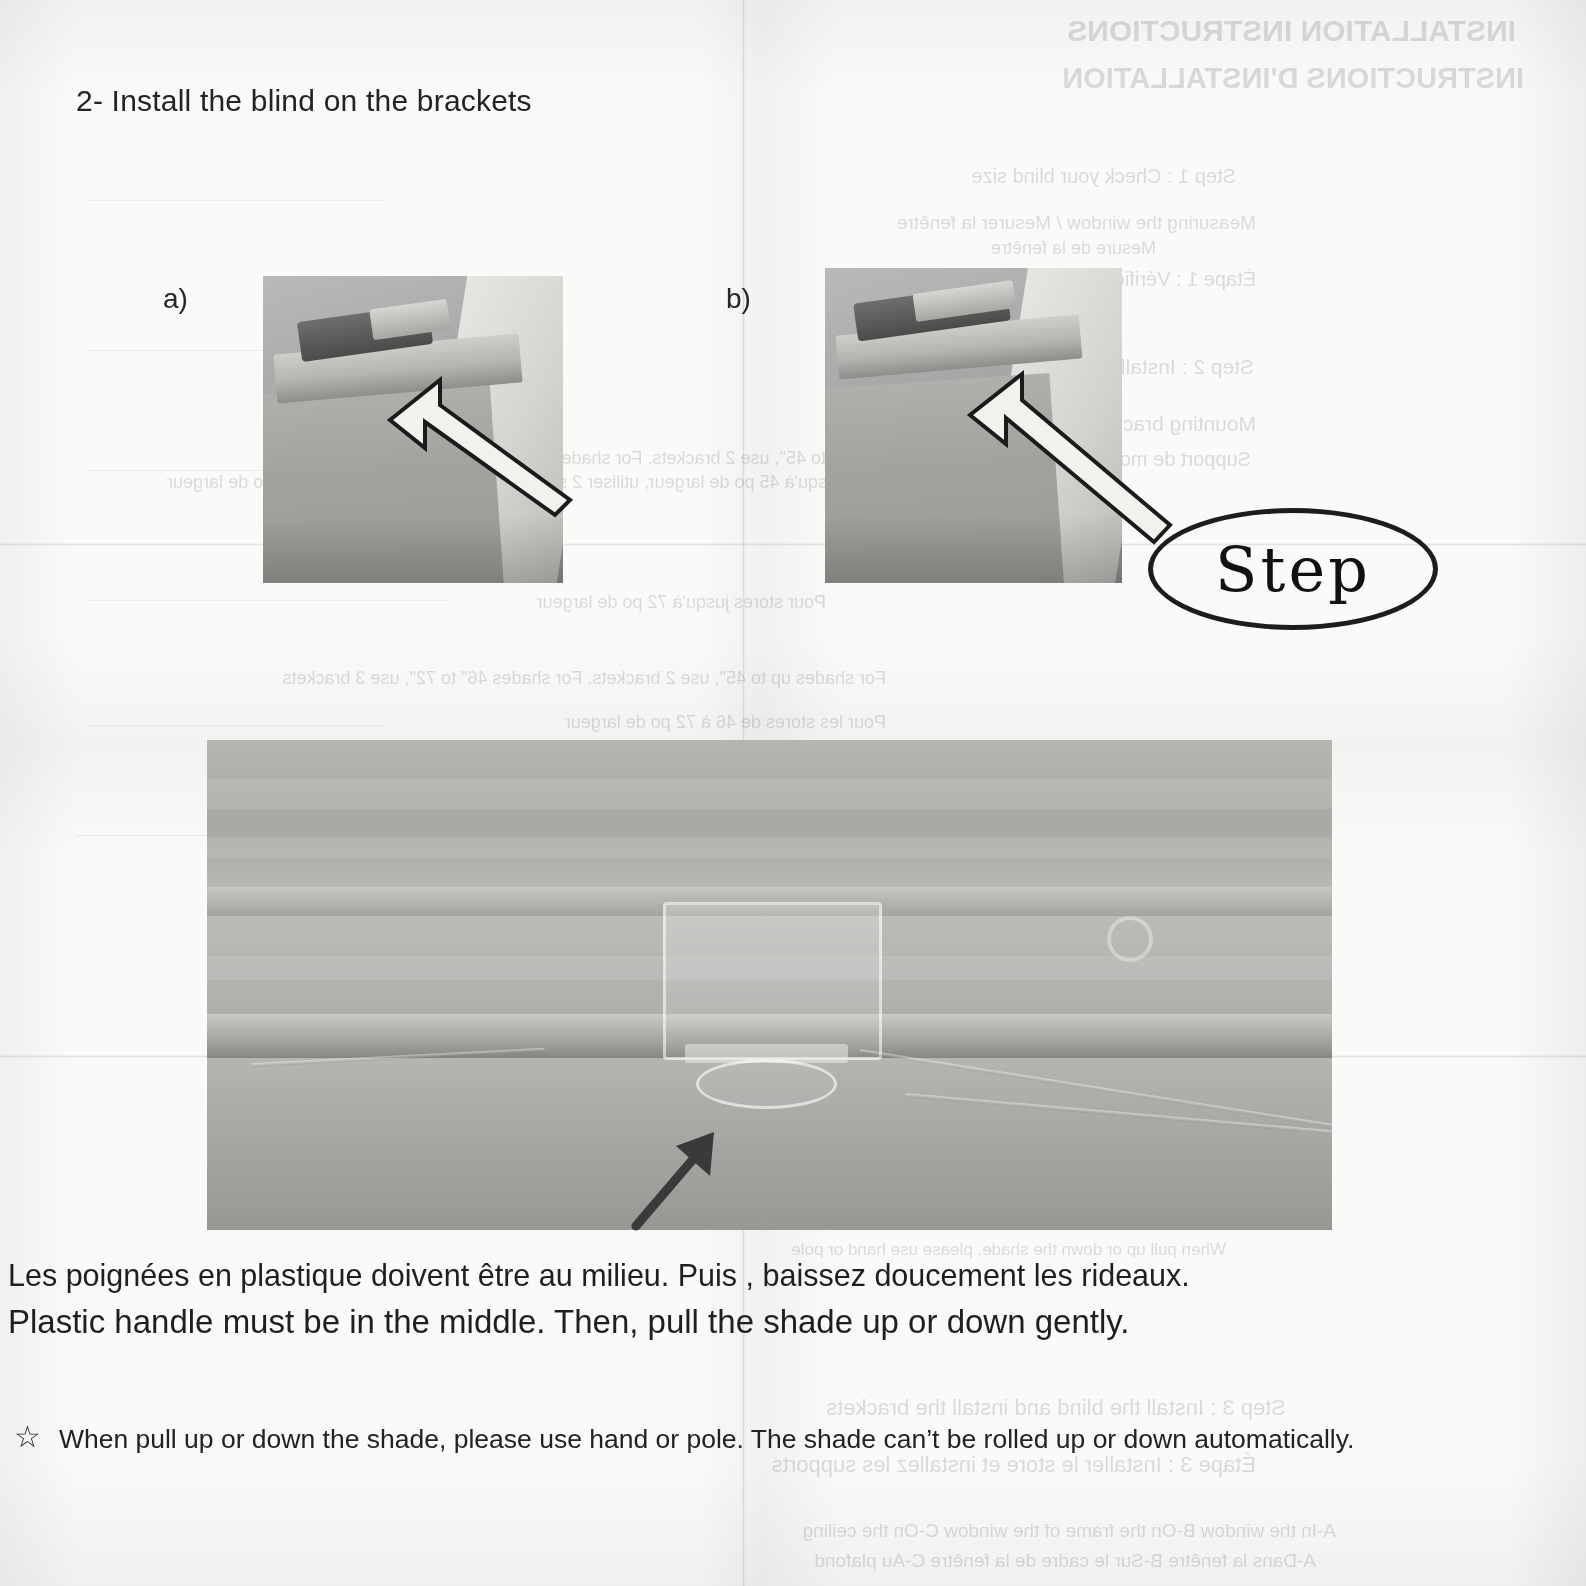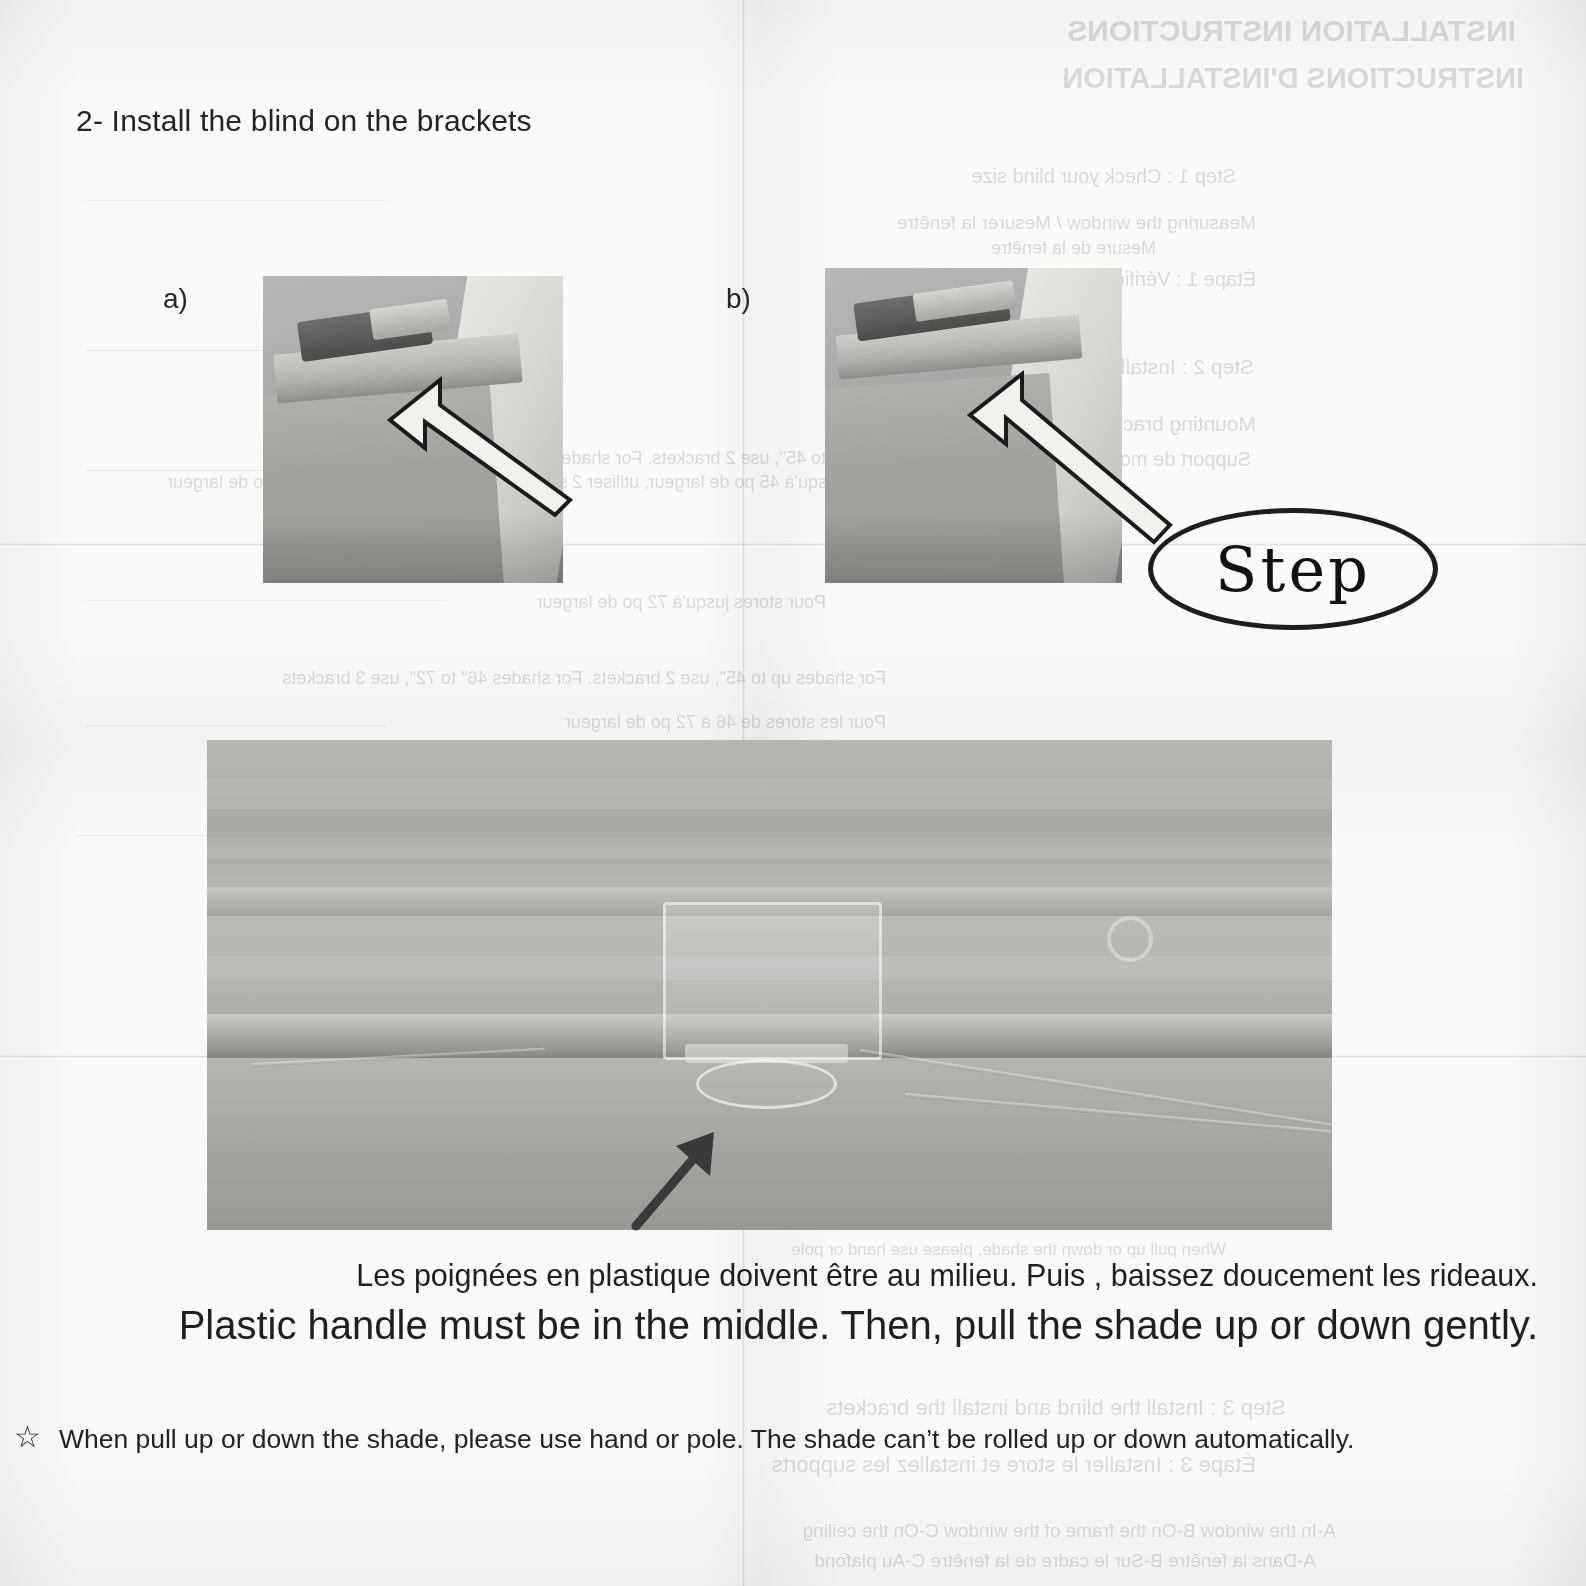--- a/index.html
+++ b/index.html
@@ -61,21 +61,20 @@
     background: rgba(0,0,0,0.35);
   }
 
   
   .step-head {
     position: absolute;
     left: 76px;
     font-size: 30px;
     letter-spacing: 0.2px;
     color: #232323;
-    margin-top: 20px;
   }
   .step-head.en { top: 84px; }
   .step-head.fr { top: 141px; }
 
   
   .photo-label {
     position: absolute;
     font-size: 28px;
     color: #262626;
   }
@@ -257,32 +256,32 @@
     justify-content: center;
     font-family: "DejaVu Serif", serif;
     font-size: 62px;
     letter-spacing: 3px;
     color: #111;
   }
 
   
   .caption-block {
     position: absolute;
-    left: 0;
+    left: 8px;
     width: 1538px;
-    text-align: right;
+    text-align: left;
   }
   #caption-fr {
     top: 1258px;
     font-size: 30.5px;
     color: #1f1f1f;
   }
   #caption-en {
     top: 1303px;
-    font-size: 40px;
+    font-size: 33px;
     color: #1f1f1f;
   }
 
   
   #note-row {
     position: absolute;
     left: 14px;
     top: 1422px;
     width: 1560px;
     display: flex;

